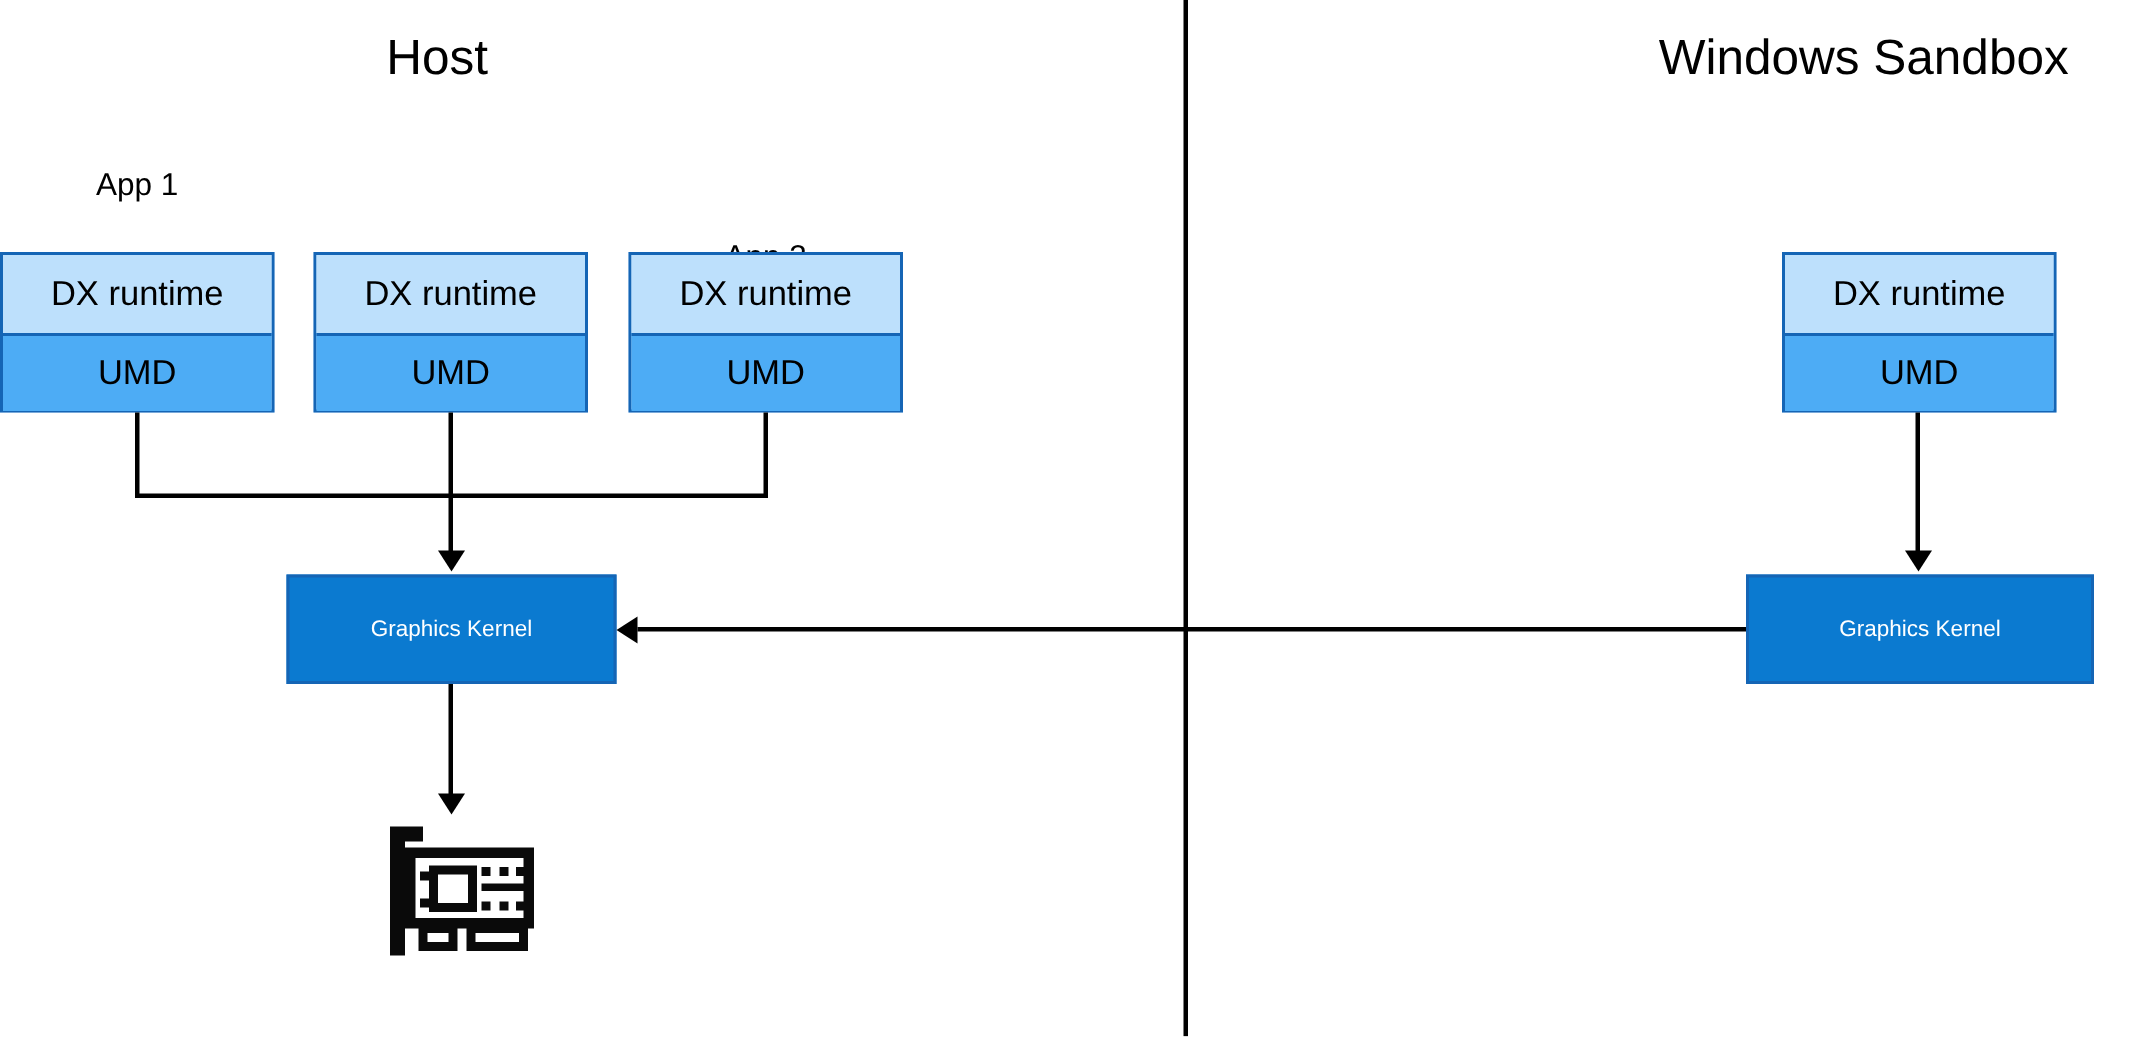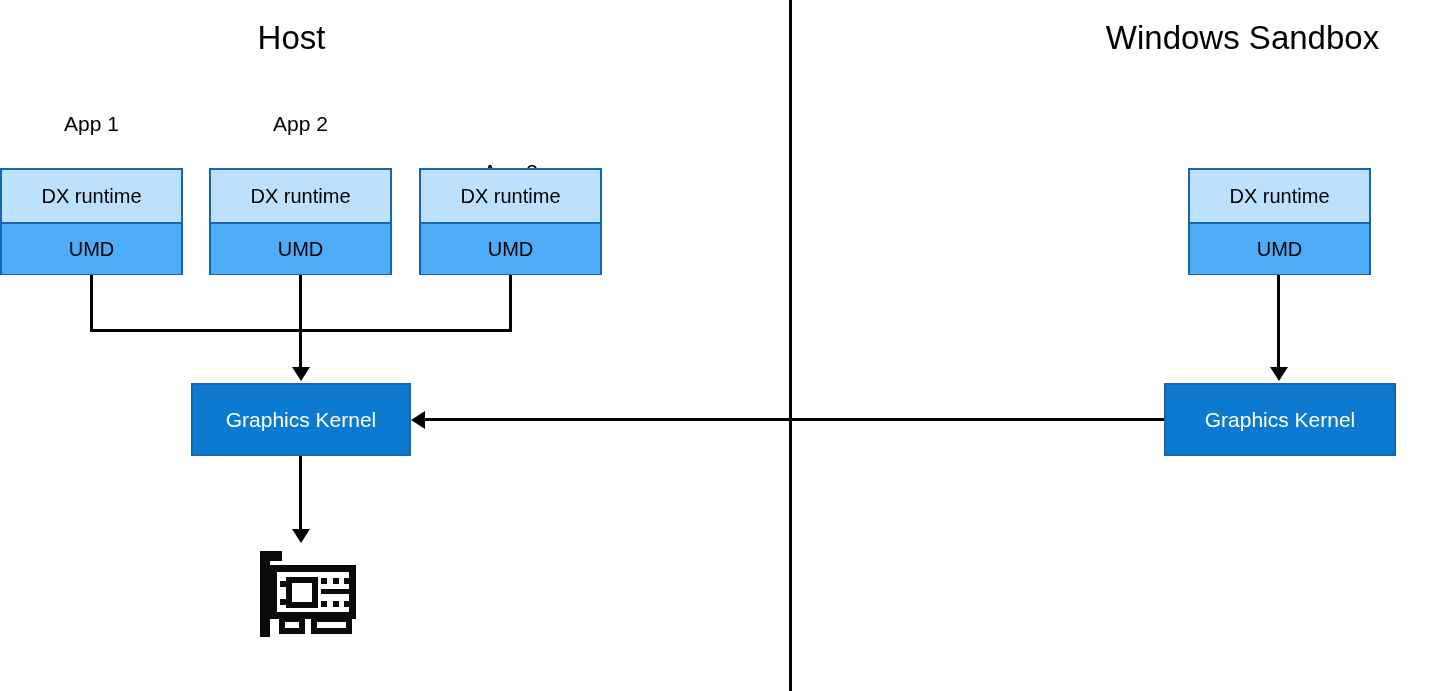--- a/index.html
+++ b/index.html
@@ -53,21 +53,21 @@
     box-sizing: border-box;
     border: 2px solid #1565B5;
     background: #BDE0FC;
   }
   .app-box .layer {
     box-sizing: border-box;
     height: 51.5px;
     display: flex;
     align-items: center;
     justify-content: center;
-    font-size: 20px;
+    font-size: 23px;
     color: #000000;
     line-height: 1;
     white-space: nowrap;
   }
   .app-box .layer-dx  { background: #BDE0FC; }
   .app-box .layer-umd {
     background: #4DACF5;
     border-top: 2px solid #1565B5;
     height: 52px;
     text-align: right;
@@ -76,21 +76,21 @@
   
   .kernel-box {
     position: absolute;
     box-sizing: border-box;
     background: #0B7AD0;
     border: 2px solid #1565B5;
     display: flex;
     align-items: center;
     justify-content: center;
     color: #ffffff;
-    font-size: 21px;
+    font-size: 15px;
     line-height: 1;
     white-space: nowrap;
   }
 
   
   .vline {
     position: absolute;
     width: 3px;
     background: #000000;
   }
@@ -143,21 +143,20 @@
   <div class="section-title" id="title-host">Host</div>
 
   <div id="divider"></div>
 
   <div class="app-caption" style="left:0px; top:113px; width:183px;">App 1</div>
   <div class="app-box" style="left:0px; top:168px;">
     <div class="layer layer-dx">DX runtime</div>
     <div class="layer layer-umd">UMD</div>
   </div>
 
-  <div class="app-caption" style="left:209px; top:113px; width:183px;">App 2</div>
   <div class="app-box" style="left:209px; top:168px;">
     <div class="layer layer-dx">DX runtime</div>
     <div class="layer layer-umd">UMD</div>
   </div>
 
   <div class="app-caption" style="left:419px; top:113px; width:183px;margin-top:48px;">App 3</div>
   <div class="app-box" style="left:419px; top:168px;">
     <div class="layer layer-dx">DX runtime</div>
     <div class="layer layer-umd">UMD</div>
   </div>

